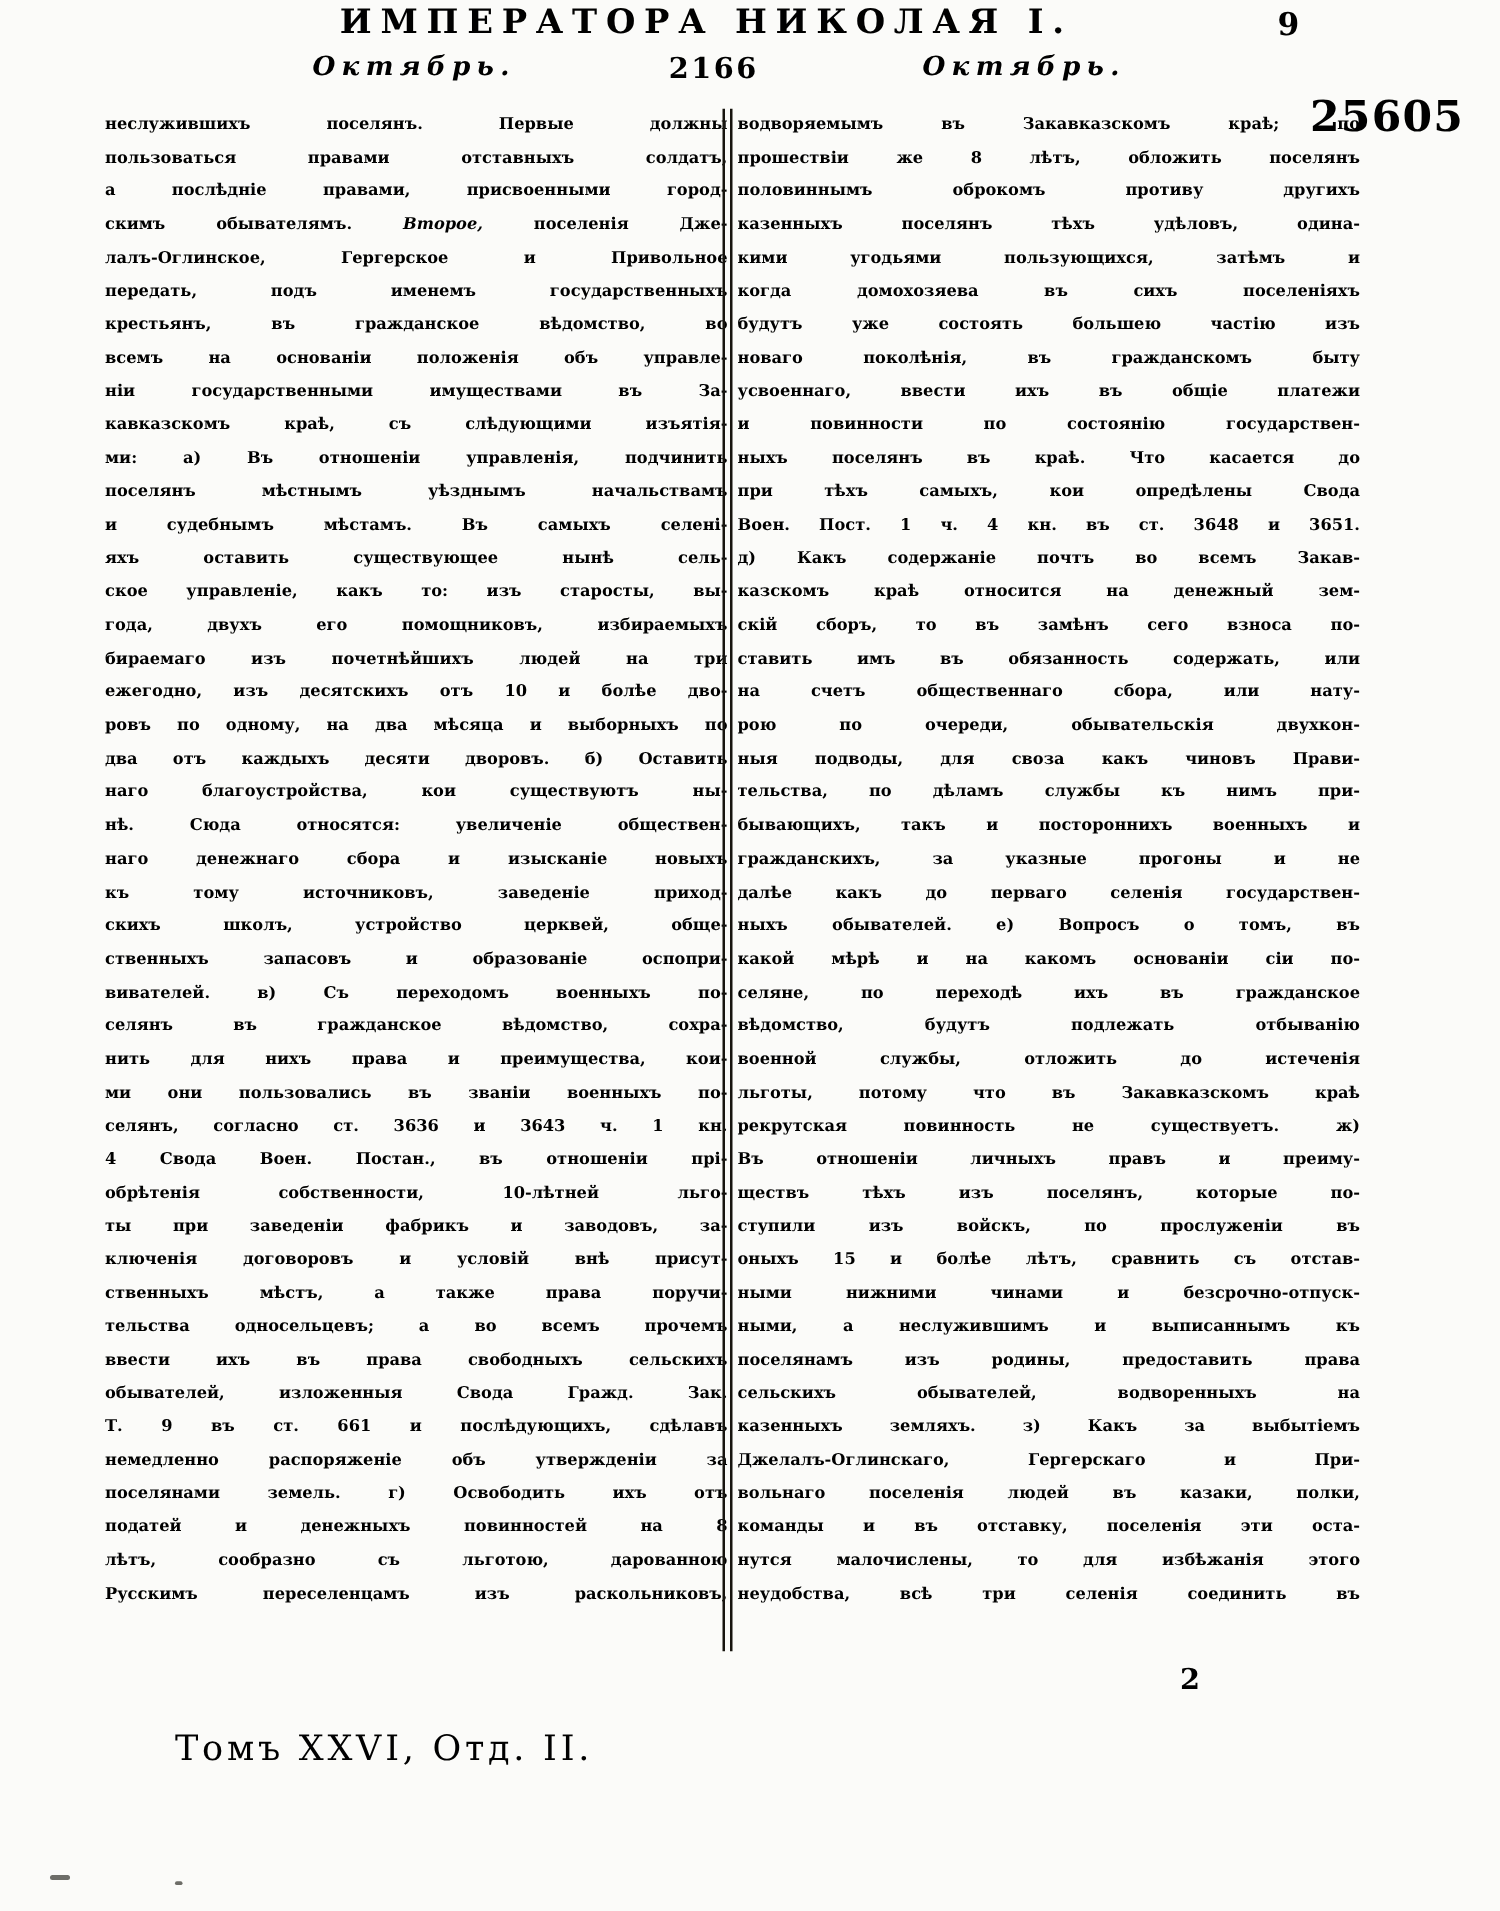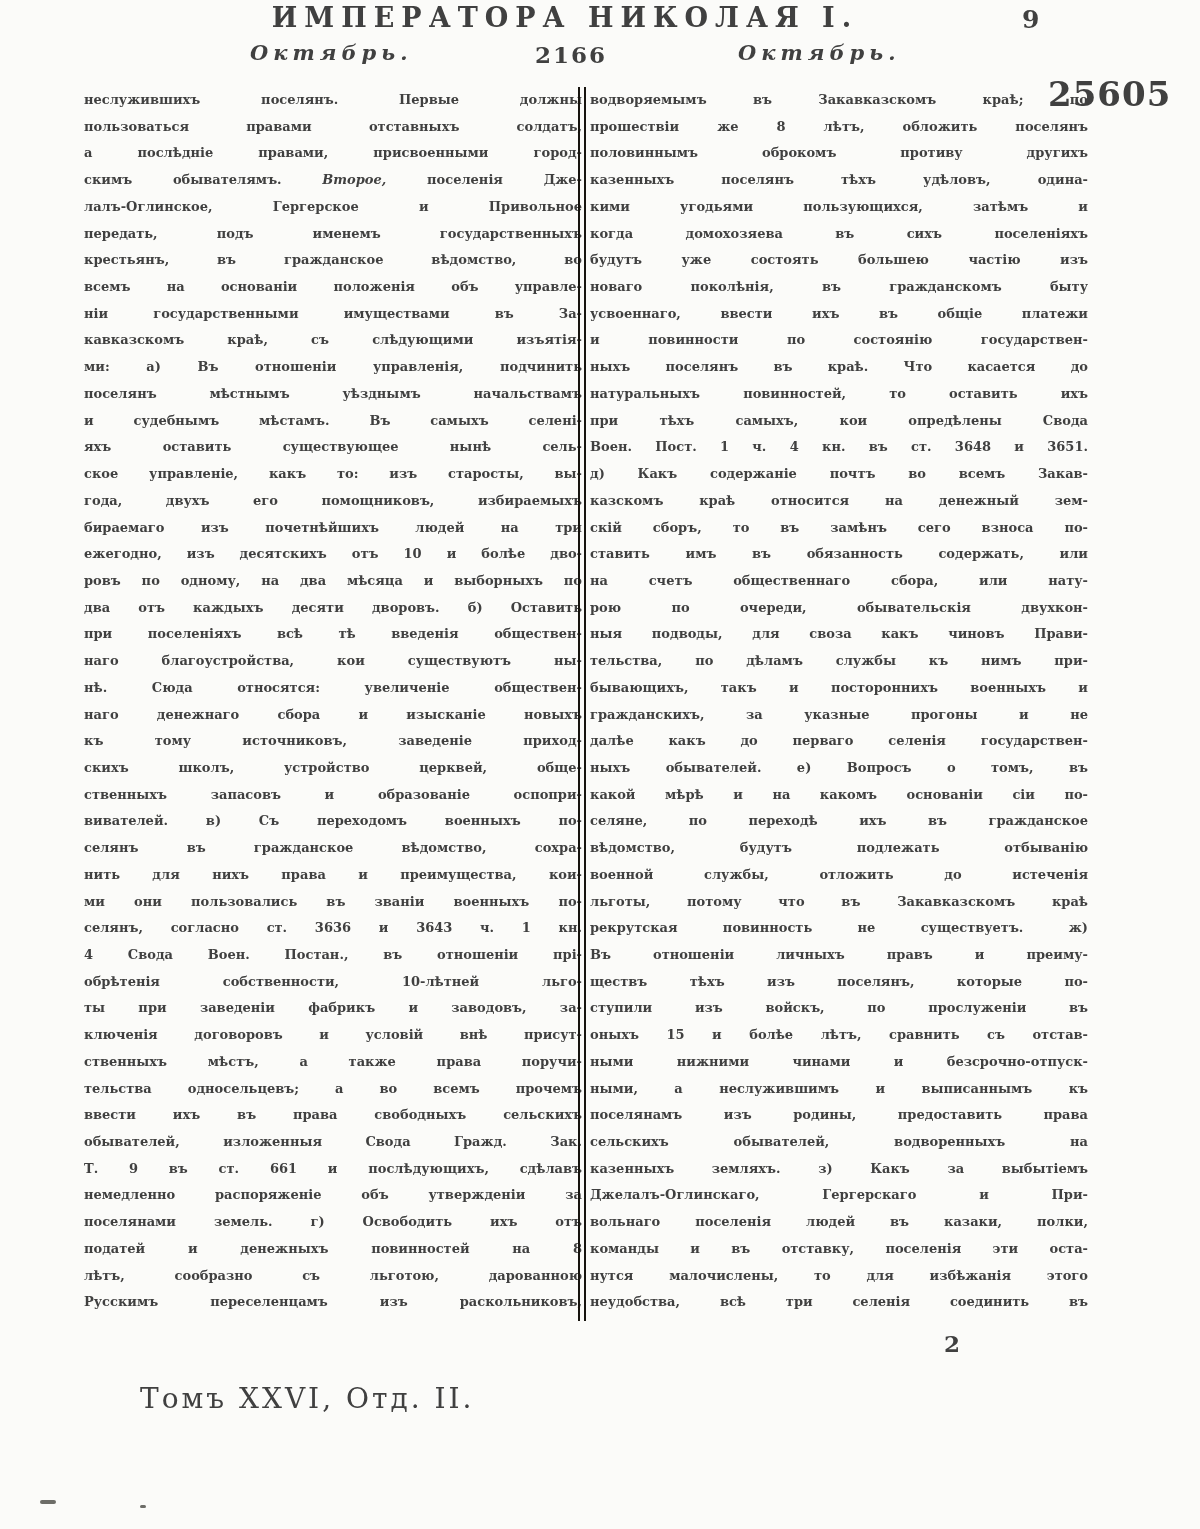--- a/index.html
+++ b/index.html
@@ -3,21 +3,21 @@
 <meta charset="utf-8">
 <style>
   html, body { margin: 0; padding: 0; }
   body { background: #e8e8e6; }
   .page {
     position: relative;
     width: 1200px;
     height: 1529px;
     margin: 0 auto;
     background: #fbfbf9;
-    color: #404040;
+    color: #000000;
     font-family: "DejaVu Serif", "Liberation Serif", serif;
     overflow: hidden;
   }
   .running-title {
     position: absolute;
     top: 2px; left: 180px; width: 770px;
     text-align: center;
     font-size: 27px;
     font-weight: bold;
     letter-spacing: 7px;
@@ -131,21 +131,20 @@
       <div class="text-line"><span>ми: а) Въ отношеніи управленія, подчинить</span></div>
       <div class="text-line"><span>поселянъ мѣстнымъ уѣзднымъ начальствамъ</span></div>
       <div class="text-line"><span>и судебнымъ мѣстамъ. Въ самыхъ селені-</span></div>
       <div class="text-line"><span>яхъ оставить существующее нынѣ сель-</span></div>
       <div class="text-line"><span>ское управленіе, какъ то: изъ старосты, вы-</span></div>
       <div class="text-line"><span>года, двухъ его помощниковъ, избираемыхъ</span></div>
       <div class="text-line"><span>бираемаго изъ почетнѣйшихъ людей на три</span></div>
       <div class="text-line"><span>ежегодно, изъ десятскихъ отъ 10 и болѣе дво-</span></div>
       <div class="text-line"><span>ровъ по одному, на два мѣсяца и выборныхъ по</span></div>
       <div class="text-line"><span>два отъ каждыхъ десяти дворовъ. б) Оставить</span></div>
-      <div class="text-line"><span>при поселеніяхъ всѣ тѣ введенія обществен-</span></div>
       <div class="text-line"><span>наго благоустройства, кои существуютъ ны-</span></div>
       <div class="text-line"><span>нѣ. Сюда относятся: увеличеніе обществен-</span></div>
       <div class="text-line"><span>наго денежнаго сбора и изысканіе новыхъ</span></div>
       <div class="text-line"><span>къ тому источниковъ, заведеніе приход-</span></div>
       <div class="text-line"><span>скихъ школъ, устройство церквей, обще-</span></div>
       <div class="text-line"><span>ственныхъ запасовъ и образованіе оспопри-</span></div>
       <div class="text-line"><span>вивателей. в) Съ переходомъ военныхъ по-</span></div>
       <div class="text-line"><span>селянъ въ гражданское вѣдомство, сохра-</span></div>
       <div class="text-line"><span>нить для нихъ права и преимущества, кои-</span></div>
       <div class="text-line"><span>ми они пользовались въ званіи военныхъ по-</span></div>
@@ -173,21 +172,20 @@
       <div class="text-line"><span>прошествіи же 8 лѣтъ, обложить поселянъ</span></div>
       <div class="text-line"><span>половиннымъ оброкомъ противу другихъ</span></div>
       <div class="text-line"><span>казенныхъ поселянъ тѣхъ удѣловъ, одина-</span></div>
       <div class="text-line"><span>кими угодьями пользующихся, затѣмъ и</span></div>
       <div class="text-line"><span>когда домохозяева въ сихъ поселеніяхъ</span></div>
       <div class="text-line"><span>будутъ уже состоять большею частію изъ</span></div>
       <div class="text-line"><span>новаго поколѣнія, въ гражданскомъ быту</span></div>
       <div class="text-line"><span>усвоеннаго, ввести ихъ въ общіе платежи</span></div>
       <div class="text-line"><span>и повинности по состоянію государствен-</span></div>
       <div class="text-line"><span>ныхъ поселянъ въ краѣ. Что касается до</span></div>
-      <div class="text-line"><span>натуральныхъ повинностей, то оставить ихъ</span></div>
       <div class="text-line"><span>при тѣхъ самыхъ, кои опредѣлены Свода</span></div>
       <div class="text-line"><span>Воен. Пост. 1 ч. 4 кн. въ ст. 3648 и 3651.</span></div>
       <div class="text-line"><span>д) Какъ содержаніе почтъ во всемъ Закав-</span></div>
       <div class="text-line"><span>казскомъ краѣ относится на денежный зем-</span></div>
       <div class="text-line"><span>скій сборъ, то въ замѣнъ сего взноса по-</span></div>
       <div class="text-line"><span>ставить имъ въ обязанность содержать, или</span></div>
       <div class="text-line"><span>на счетъ общественнаго сбора, или нату-</span></div>
       <div class="text-line"><span>рою по очереди, обывательскія двухкон-</span></div>
       <div class="text-line"><span>ныя подводы, для своза какъ чиновъ Прави-</span></div>
       <div class="text-line"><span>тельства, по дѣламъ службы къ нимъ при-</span></div>

